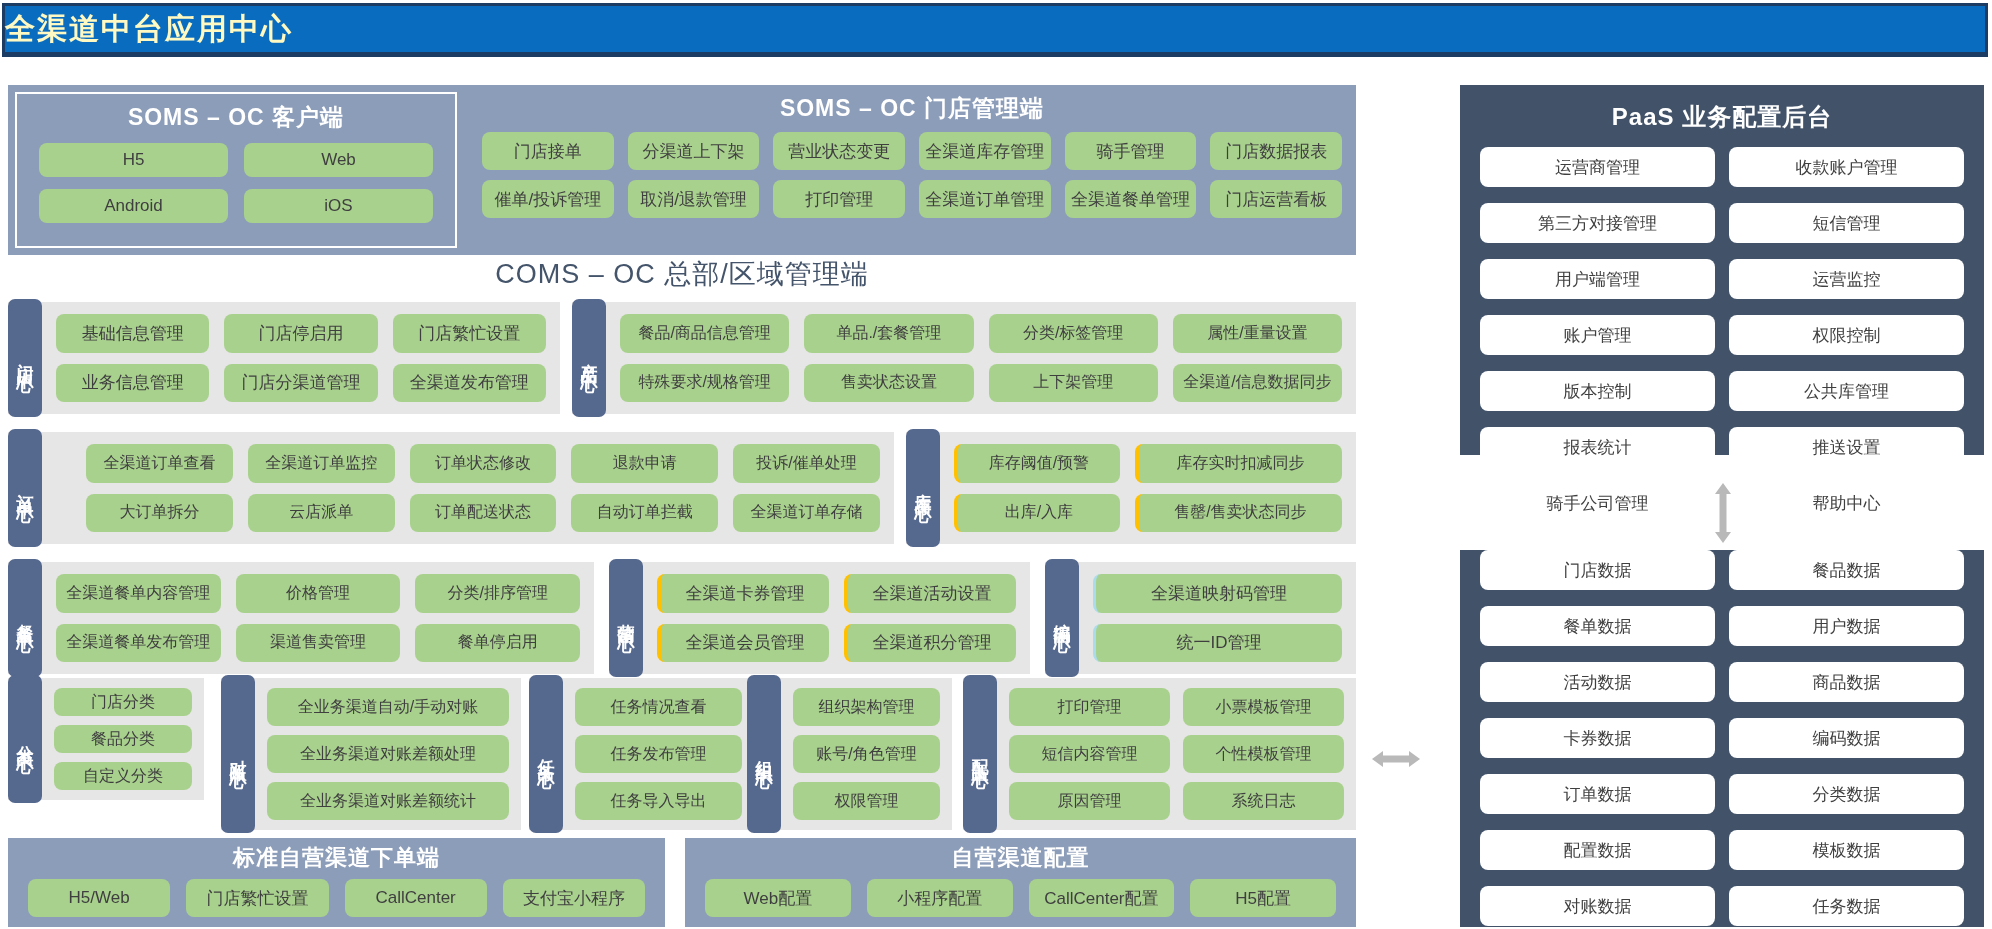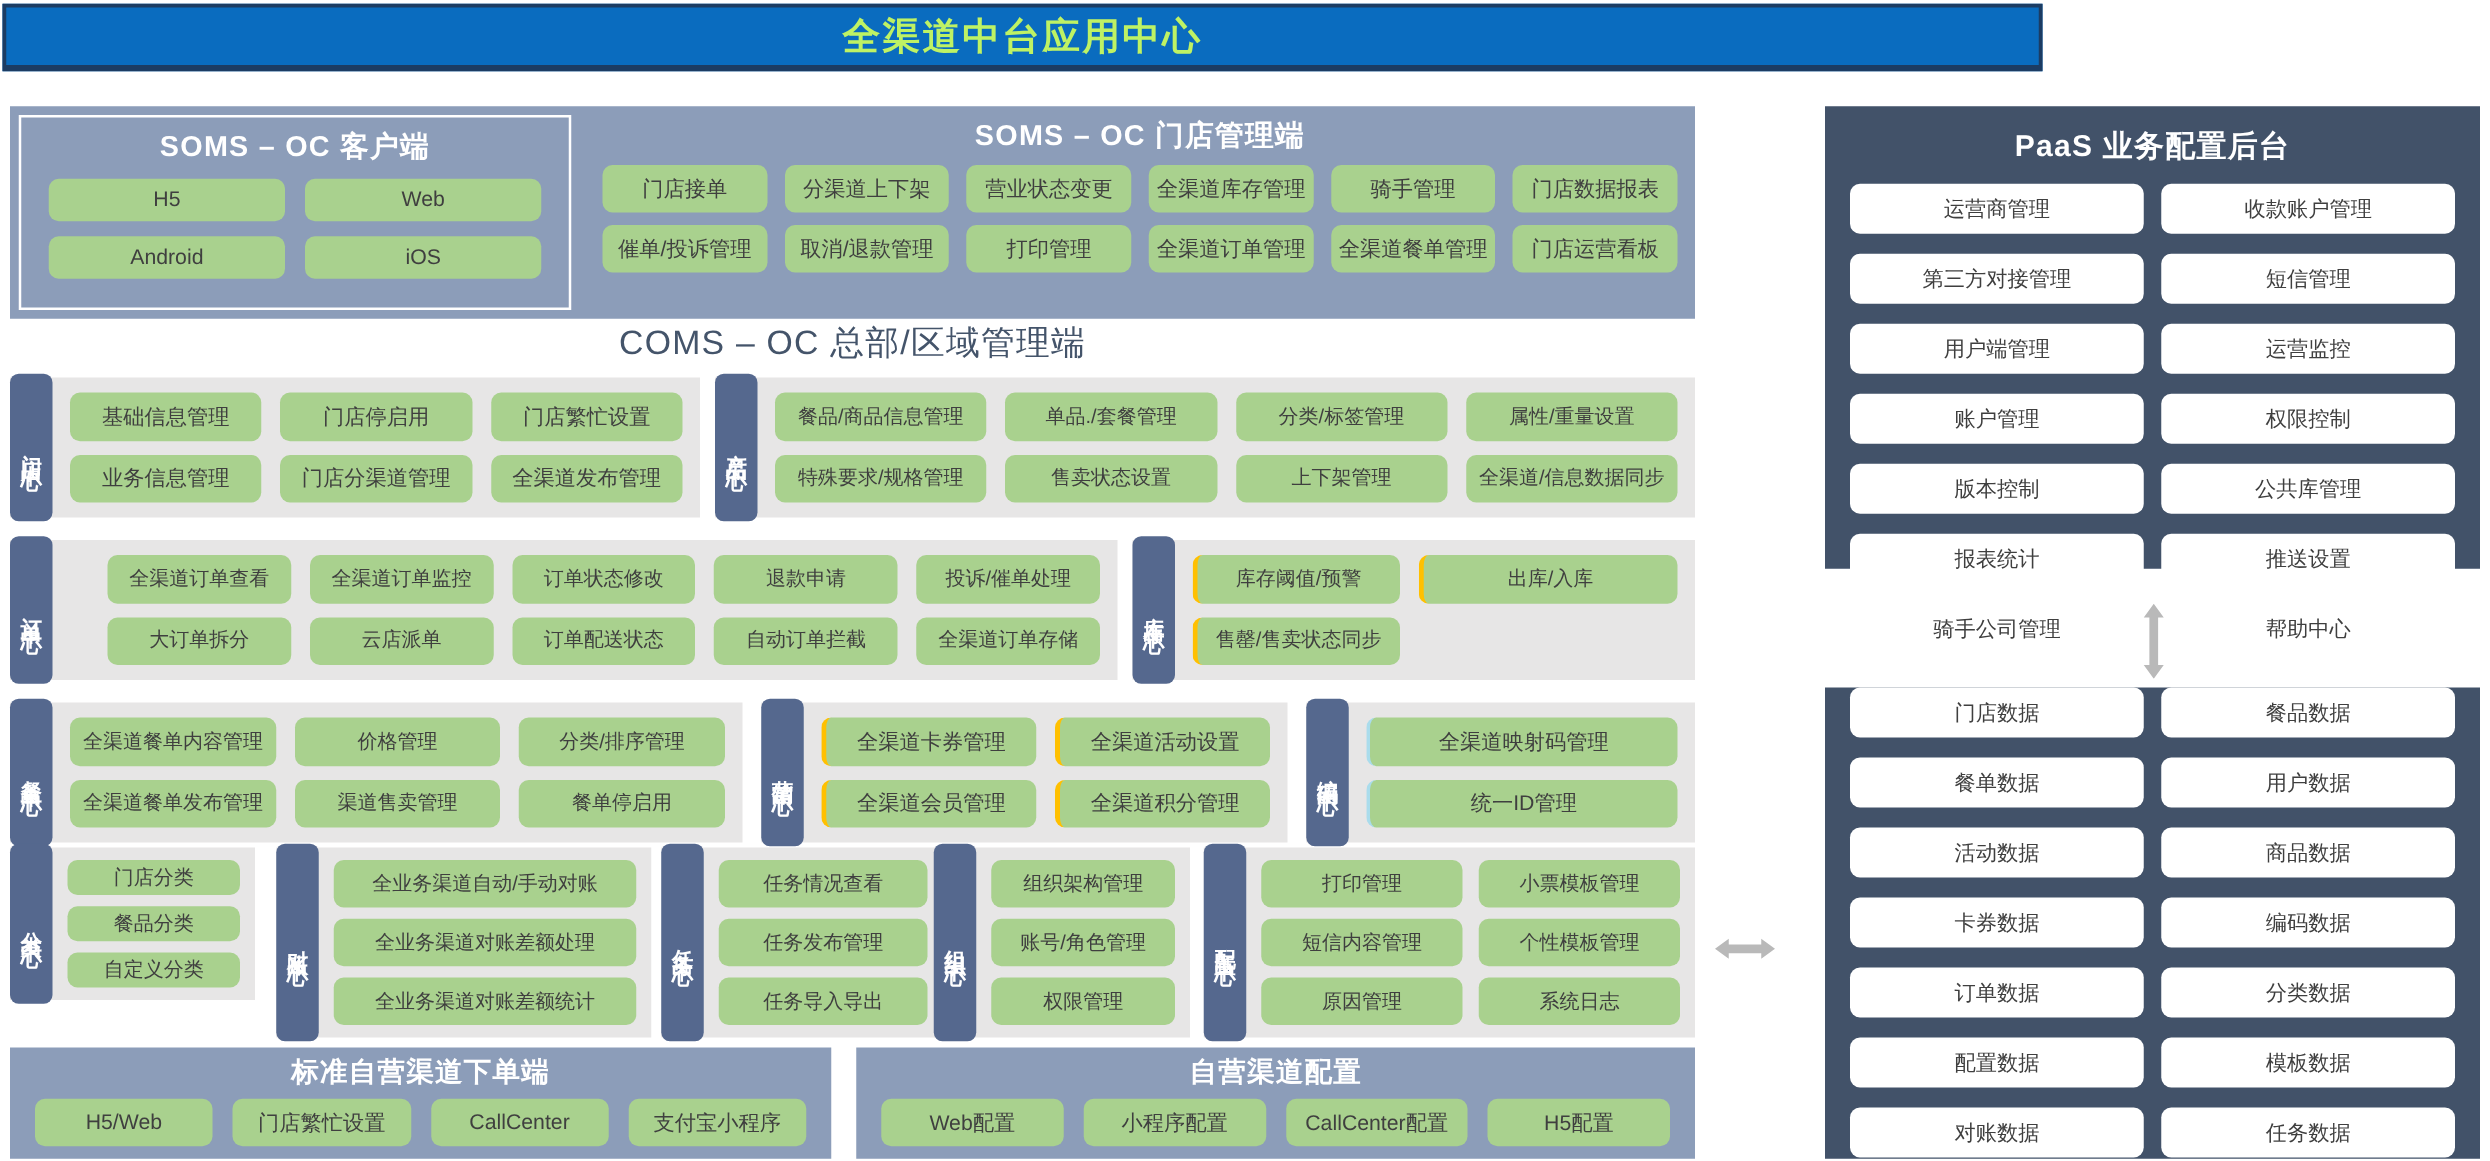--- a/index.html
+++ b/index.html
@@ -6,24 +6,24 @@
   html,body { width:1992px; height:929px; }
   body {
     position:relative; background:#ffffff;
     font-family:"Liberation Sans", sans-serif;
     overflow:hidden; color:#3f3f3f;
   }
   .abs { position:absolute; }
 
   
   .banner {
-    left:2px; top:3px; width:1632px; height:54px;
+    left:2px; top:3px; width:1986px; height:54px;
     background:#0a6cbf; border:3px solid #1c3c63; border-bottom-width:5px;
-    display:flex; align-items:center; justify-content:center;
-    color:#bef264; font-size:30px; font-weight:bold; letter-spacing:2px;
+    display:flex; align-items:center; justify-content:flex-start;
+    color:#fef9c3; font-size:30px; font-weight:bold; letter-spacing:2px;
   }
 
   
   .spanel { background:#8c9db9; }
   .spanel-title {
     text-align:center; color:#ffffff; font-weight:bold; font-size:23px;
     padding-top:8px; letter-spacing:1px;
   }
   .client-box {
     position:absolute; left:7px; top:7px; width:442px; height:156px;
@@ -162,20 +162,21 @@
       <div class="gbtn">云店派单</div>
       <div class="gbtn">订单配送状态</div>
       <div class="gbtn">自动订单拦截</div>
       <div class="gbtn">全渠道订单存储</div>
     </div>
 </div>
 <div class="center-block" style="left:906px; top:432px; width:450px; height:112px;">
   <div class="vtab">库存中心</div>
   <div class="cgrid cols2a small accent-yellow">
       <div class="gbtn">库存阈值/预警</div>
+      <div class="gbtn">库存实时扣减同步</div>
       <div class="gbtn">出库/入库</div>
       <div class="gbtn">售罄/售卖状态同步</div>
     </div>
 </div>
 
 <div class="center-block" style="left:8px; top:562px; width:586px; height:112px;">
   <div class="vtab">餐单中心</div>
   <div class="cgrid cols3 small">
       <div class="gbtn">全渠道餐单内容管理</div>
       <div class="gbtn">价格管理</div>

